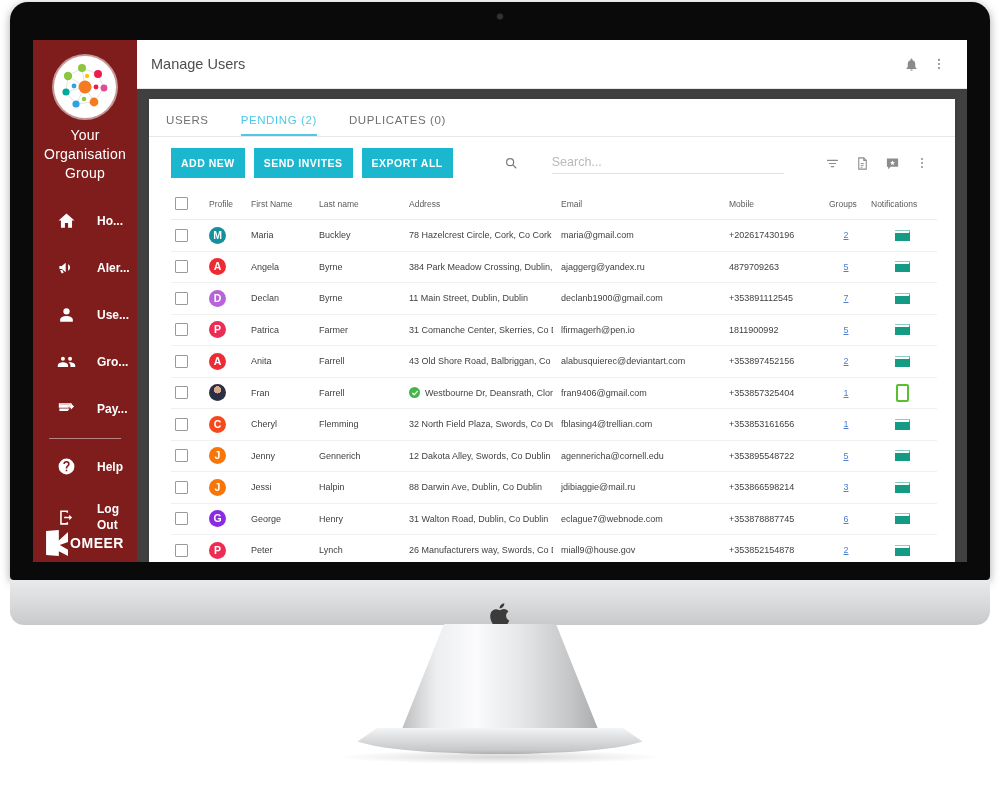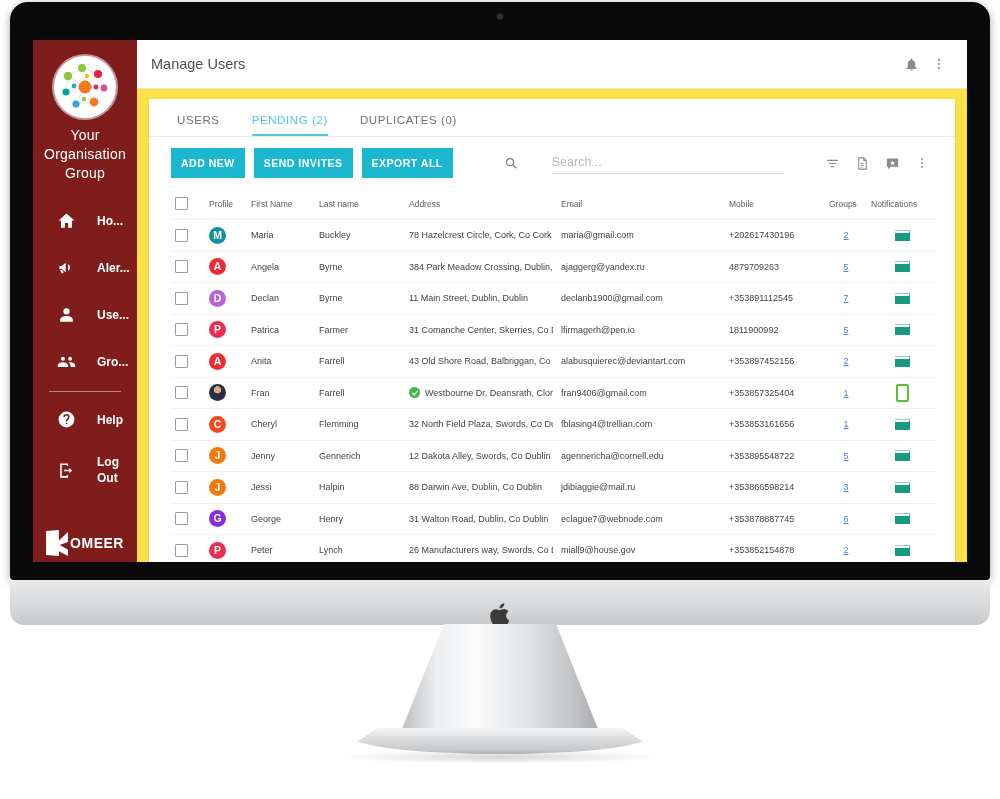--- a/index.html
+++ b/index.html
@@ -86,39 +86,39 @@
     position:absolute;bottom:6px;left:0;width:100%;
     display:flex;align-items:center;justify-content:center;gap:2px;
   }
   .komeer-k{
     width:22px;height:26px;background:#fff;
     clip-path:polygon(0% 4%, 58% 0%, 58% 40%, 100% 8%, 100% 46%, 62% 58%, 100% 76%, 100% 100%, 58% 82%, 58% 100%, 0% 96%);
   }
   .komeer-txt{font-size:14px;font-weight:bold;letter-spacing:.5px;color:#fff;}
 
   
-  .main{flex:1;display:flex;flex-direction:column;min-width:0;background:#fde047;}
+  .main{flex:1;display:flex;flex-direction:column;min-width:0;background:#404040;}
   .topbar{
     height:48px;flex:0 0 48px;background:#fff;display:flex;align-items:center;
     padding:0 14px 0 14px;border-bottom:1px solid #e6e6e6;
   }
   .page-title{font-size:14.5px;color:#4e4e4e;}
   .topbar-spacer{flex:1;}
   .topbar-ico{
     width:28px;height:28px;display:flex;align-items:center;justify-content:center;
     cursor:pointer;color:#8a8a8a;
   }
 
   .content{flex:1;padding:10px 12px 0 12px;box-sizing:border-box;min-height:0;}
   .card{
     background:#fff;height:100%;box-sizing:border-box;
     box-shadow:0 1px 3px rgba(0,0,0,.12);display:flex;flex-direction:column;min-height:0;
   }
 
-  .tabs{display:flex;align-items:flex-end;height:37px;padding:0 28px;border-bottom:1px solid #e8e8e8;flex:0 0 37px;}
+  .tabs{display:flex;align-items:flex-end;height:37px;padding:0 17px;border-bottom:1px solid #e8e8e8;flex:0 0 37px;}
   .tab{
     font-size:11.5px;letter-spacing:.6px;color:#707070;margin-right:32px;
     padding-bottom:8px;cursor:pointer;border-bottom:2px solid transparent;
   }
   .tab.active{color:#4cc9e8;border-bottom-color:#4cc9e8;}
 
   .toolbar{display:flex;align-items:center;height:52px;flex:0 0 52px;padding:0 18px 0 22px;}
   .btn{
     background:#1ab7ce;color:#fff;border:0;font-family:inherit;
     font-size:10.5px;font-weight:bold;letter-spacing:.5px;
@@ -255,20 +255,29 @@
 
             <div class="nav-item">
               <span class="nav-ico">
                 <svg width="19" height="19" viewBox="0 0 24 24">
                     <path d="M7.5 11a2.5 2.5 0 100-5 2.5 2.5 0 000 5zm9 0a2.5 2.5 0 100-5 2.5 2.5 0 000 5zM7.5 13C4.8 13 1 14.3 1 17v2h13v-2c0-2.7-3.8-4-6.5-4zm9 0c-.6 0-1.3.1-2 .2 1.4.9 2.5 2.1 2.5 3.8v2H23v-2c0-2.7-3.8-4-6.5-4z"></path>
                   </svg>
               </span>
               <span class="nav-lbl">Gro...</span>
             </div>
 
+            <div class="nav-item">
+              <span class="nav-ico">
+                <svg width="19" height="19" viewBox="0 0 24 24">
+                    <path d="M3 7h13l-2.5 3H3V7zm0 5h13l-2.5 3H3v-3zm14.5-6.5 4 4-4 4v-2.5h-2v-3h2V5.5z" fill="#fff"></path>
+                    <path d="M3 6.2h14.2L14 10.4H3z" fill="none" stroke="#fff" stroke-width="1.4"></path>
+                  </svg>
+              </span>
+              <span class="nav-lbl">Pay...</span>
+            </div>
 
             <div style="display:flex;justify-content:center;">
                 <div class="nav-div"></div>
               </div>
 
             <div class="nav-item">
               <span class="nav-ico">
                 <svg width="19" height="19" viewBox="0 0 24 24">
                     <path d="M12 2a10 10 0 100 20 10 10 0 000-20zm1 16h-2v-2h2v2zm1.8-6.6-.9.9c-.7.7-.9 1.2-.9 2.2h-2v-.5c0-1 .4-1.9 1.1-2.6l1.2-1.2c.4-.3.6-.8.6-1.3a2 2 0 10-4 0H8a4 4 0 118 0c0 .8-.3 1.5-.8 2.1z"></path>
                   </svg>

